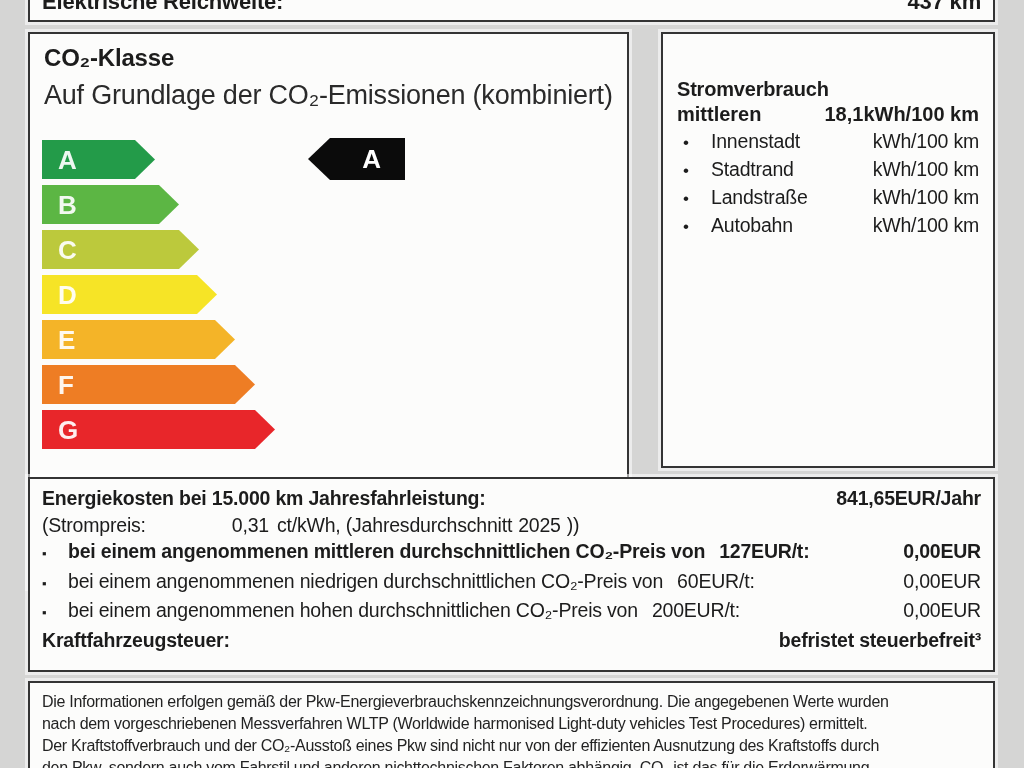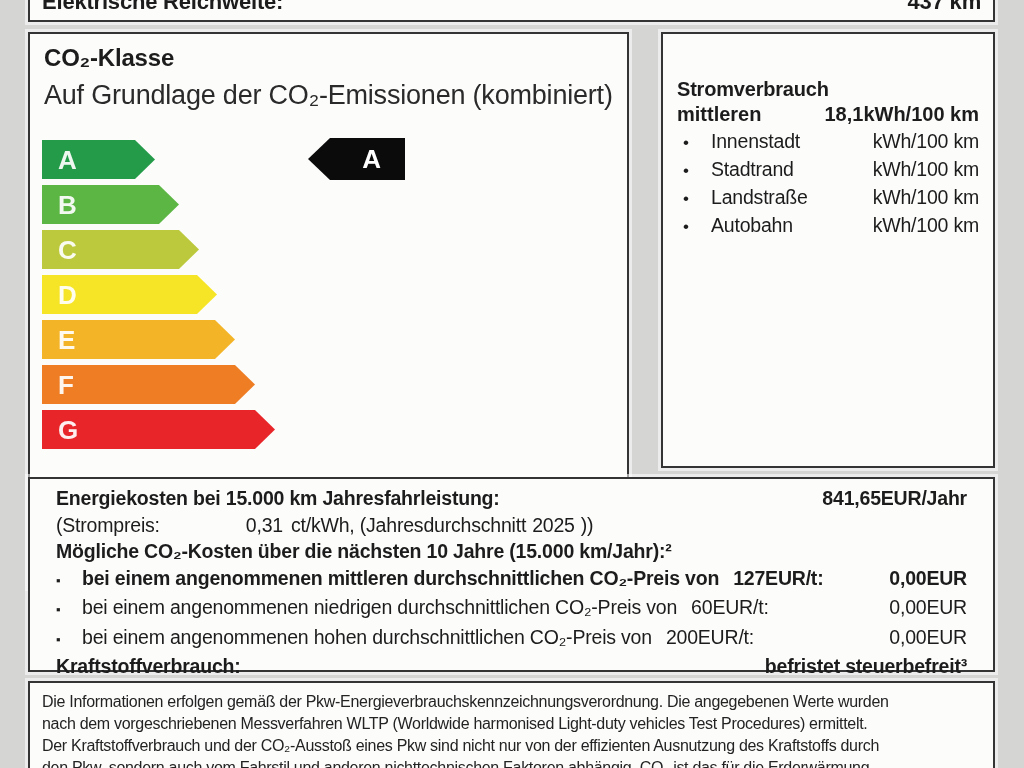--- a/index.html
+++ b/index.html
@@ -47,21 +47,21 @@
   .details-title{font-size:20px;font-weight:bold;letter-spacing:-.2px;}
   .consumption-title{margin-top:32px;font-size:20px;font-weight:bold;letter-spacing:-.2px;}
   .kv{display:flex;justify-content:space-between;align-items:baseline;font-size:20px;line-height:27px;}
   .kv .lbl{font-weight:bold;}
   .kv .val{font-weight:bold;white-space:nowrap;}
   .detail-row{display:flex;align-items:baseline;font-size:19.5px;line-height:27px;letter-spacing:-.2px;}
   .detail-row .dot{width:14px;margin-left:6px;font-size:17px;}
   .detail-row .lab{margin-left:14px;}
   .detail-row .unit{margin-left:auto;white-space:nowrap;}
   
-  .bottom-box{left:28px;top:477px;width:967px;height:195px;padding:6px 26px;}
+  .bottom-box{left:28px;top:477px;width:967px;height:195px;padding:6px 12px;}
   .cost-row{display:flex;align-items:baseline;font-size:19.5px;line-height:26.5px;letter-spacing:-.2px;}
   .cost-row.b{font-weight:bold;}
   .sp{flex:1;}
   .nowrap{white-space:nowrap;}
   .bullet-sq{width:26px;font-size:13px;}
   .price{margin-left:14px;white-space:nowrap;}
   .ml62{margin-left:86px;} .ml8{margin-left:8px;} .ml6{margin-left:6px;}
   
   .footer-box{left:28px;top:681px;width:967px;height:118px;padding:8px 12px;}
   .footer-line{font-size:16px;line-height:22px;color:#232323;letter-spacing:-.3px;}
@@ -142,23 +142,20 @@
     <span class="nowrap"><span>841,65</span><span>EUR/Jahr</span></span>
   </div>
   <div class="cost-row">
     <span>(Strompreis:</span>
     <span class="ml62">0,31</span>
     <span class="ml8">ct/kWh, (Jahresdurchschnitt</span>
     <span class="ml6">2025</span>
     <span class="ml6">))</span>
   </div>
   <div class="cost-row b">
-    <span>Mögliche CO₂-Kosten über die nächsten 10 Jahre (15.000 km/Jahr):²</span>
-  </div>
-  <div class="cost-row b">
     <span class="bullet-sq">▪</span>
     <span>bei einem angenommenen mittleren durchschnittlichen CO₂-Preis von</span>
     <span class="price"><span>127</span><span>EUR/t:</span></span>
     <span class="sp"></span>
     <span class="nowrap"><span>0,00</span><span>EUR</span></span>
   </div>
   <div class="cost-row">
     <span class="bullet-sq">▪</span>
     <span>bei einem angenommenen niedrigen durchschnittlichen CO₂-Preis von</span>
     <span class="price"><span>60</span><span>EUR/t:</span></span>
@@ -166,21 +163,21 @@
     <span class="nowrap"><span>0,00</span><span>EUR</span></span>
   </div>
   <div class="cost-row">
     <span class="bullet-sq">▪</span>
     <span>bei einem angenommenen hohen durchschnittlichen CO₂-Preis von</span>
     <span class="price"><span>200</span><span>EUR/t:</span></span>
     <span class="sp"></span>
     <span class="nowrap"><span>0,00</span><span>EUR</span></span>
   </div>
   <div class="cost-row b">
-    <span>Kraftstoffverbrauch:</span>
+    <span>Kraftfahrzeugsteuer:</span>
     <span class="sp"></span>
     <span>befristet steuerbefreit³</span>
   </div>
 </div>
 
 <div class="box footer-box">
   <div class="footer-line">Die Informationen erfolgen gemäß der Pkw-Energieverbrauchskennzeichnungsverordnung. Die angegebenen Werte wurden</div>
   <div class="footer-line">nach dem vorgeschriebenen Messverfahren WLTP (Worldwide harmonised Light-duty vehicles Test Procedures) ermittelt.</div>
   <div class="footer-line">Der Kraftstoffverbrauch und der CO₂-Ausstoß eines Pkw sind nicht nur von der effizienten Ausnutzung des Kraftstoffs durch</div>
   <div class="footer-line">den Pkw, sondern auch vom Fahrstil und anderen nichttechnischen Faktoren abhängig. CO₂ ist das für die Erderwärmung</div>

